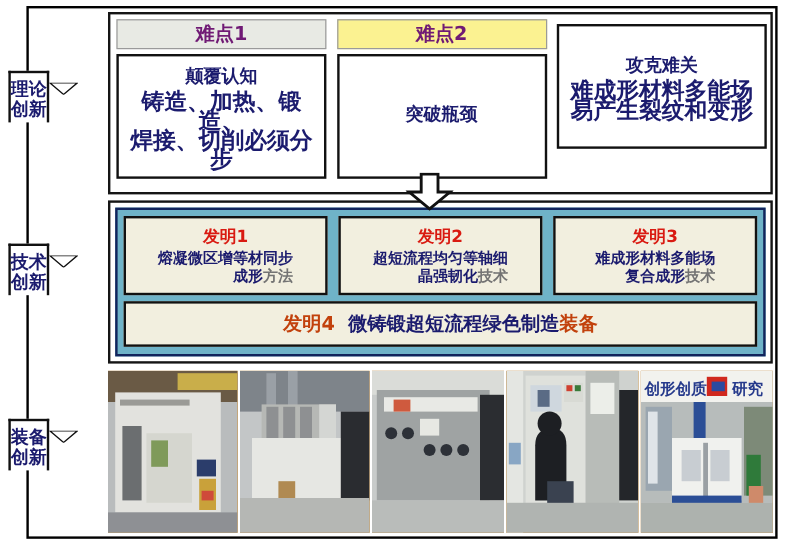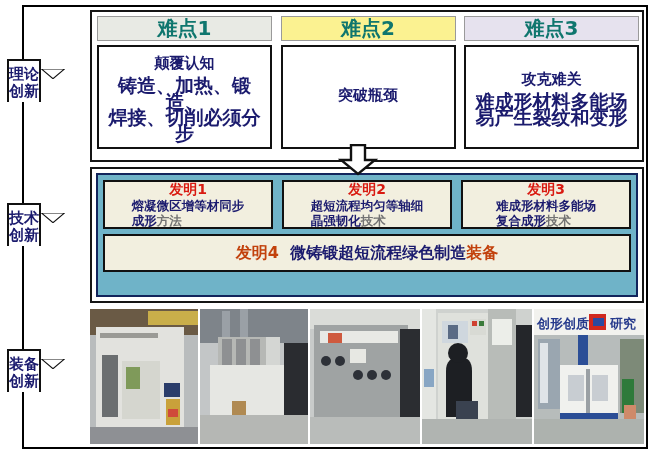--- a/index.html
+++ b/index.html
@@ -47,21 +47,21 @@
     border:2px solid #151515;box-sizing:border-box;background:#ffffff;
   }
   .col-row{
     position:absolute;left:5px;top:4px;width:542px;
     display:flex;justify-content:space-between;
   }
   .col{width:175px;}
   .pain-header{
     height:25px;border:1px solid #9a9a9a;box-sizing:border-box;
     display:flex;align-items:center;justify-content:center;
-    color:#0f766e;font-weight:bold;font-size:20px;
+    color:#701a75;font-weight:bold;font-size:16px;
   }
   .pain-body{
     margin-top:4px;height:104px;background:#ffffff;
     border:2px solid #111111;box-sizing:border-box;
     display:flex;flex-direction:column;align-items:center;
     justify-content:center;padding:2px 3px;
   }
   .pain-title{
     color:#1b1b6e;font-weight:bold;font-size:15px;line-height:18px;
     margin-bottom:5px;white-space:nowrap;
@@ -82,35 +82,35 @@
     border:2px solid #151515;box-sizing:border-box;background:#ffffff;
     padding:4px;
   }
   #tech-inner{
     width:100%;height:100%;box-sizing:border-box;
     background:#6fb3c8;border:2px solid #12245c;
     padding:5px;
   }
   .inv-row{
     display:flex;justify-content:space-between;
-    height:49px;
+    height:66px;
   }
   .inv-box{
     width:170px;background:#f2efdf;border:2px solid #111111;
     box-sizing:border-box;
     display:flex;flex-direction:column;align-items:center;
     justify-content:center;padding:1px 2px;
   }
   .inv-title{
     color:#d91a11;font-weight:bold;font-size:14px;line-height:16px;
     margin-bottom:1px;
   }
   .inv-text{
     color:#1b1b6e;font-weight:bold;font-size:12.5px;line-height:15px;
-    text-align:left;
+    text-align:right;
   }
   .inv-text .hl{color:#737373;}
   #inv4{
     margin-top:5px;height:38px;background:#f2efdf;
     border:2px solid #111111;box-sizing:border-box;
     display:flex;align-items:center;justify-content:center;
   }
   #inv4 .line{
     font-weight:bold;font-size:16px;color:#1b1b6e;white-space:nowrap;
   }
@@ -184,21 +184,20 @@
         </div>
 
         <div class="col">
           <div class="pain-header" style="background-color: rgb(251, 242, 145);">难点2</div>
           <div class="pain-body">
             <div class="pain-title">突破瓶颈</div>
           </div>
         </div>
 
         <div class="col">
-          <div class="pain-header" style="background-color: rgb(230, 226, 238);">难点3</div>
           <div class="pain-body">
             <div class="pain-title">攻克难关</div>
             <div class="pain-text">
               <span>难成形材料多能场</span><br>
               <span>易产生裂纹和变形</span>
             </div>
           </div>
         </div>
 
       </div>

